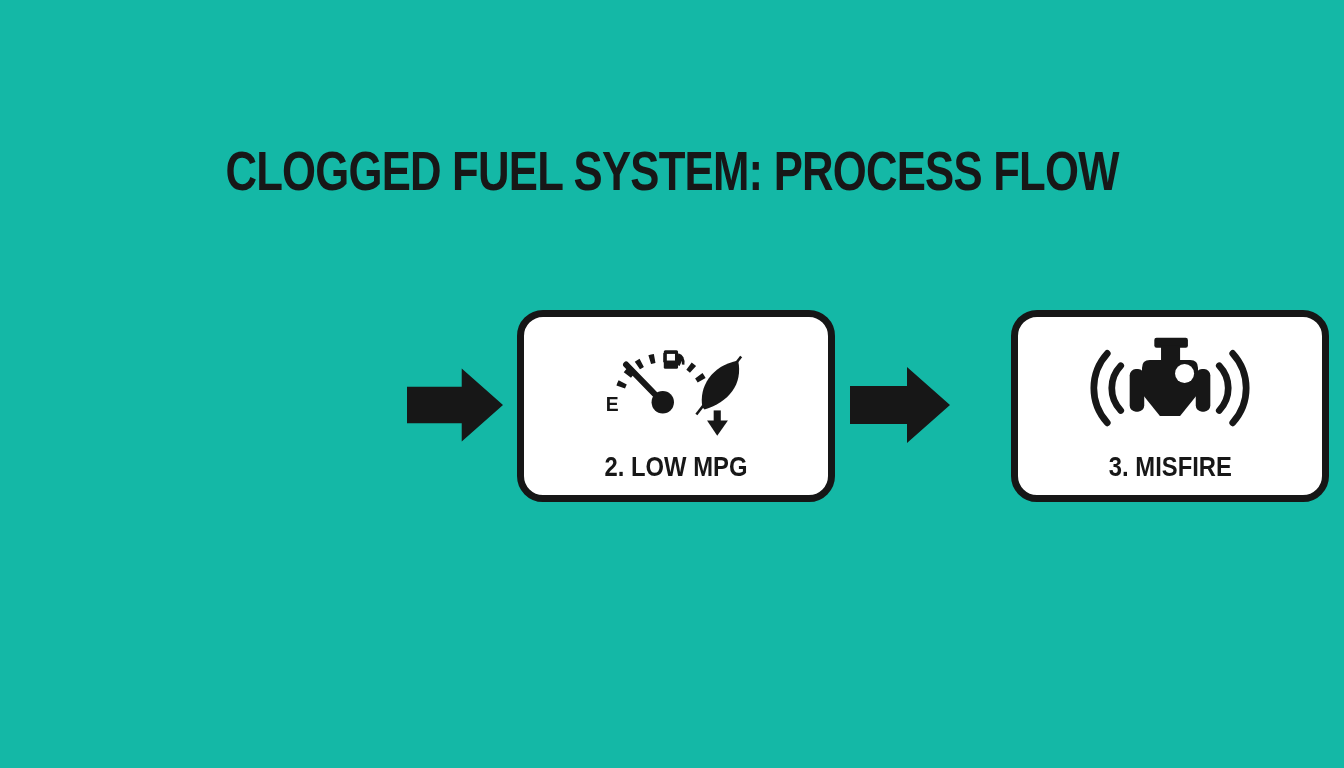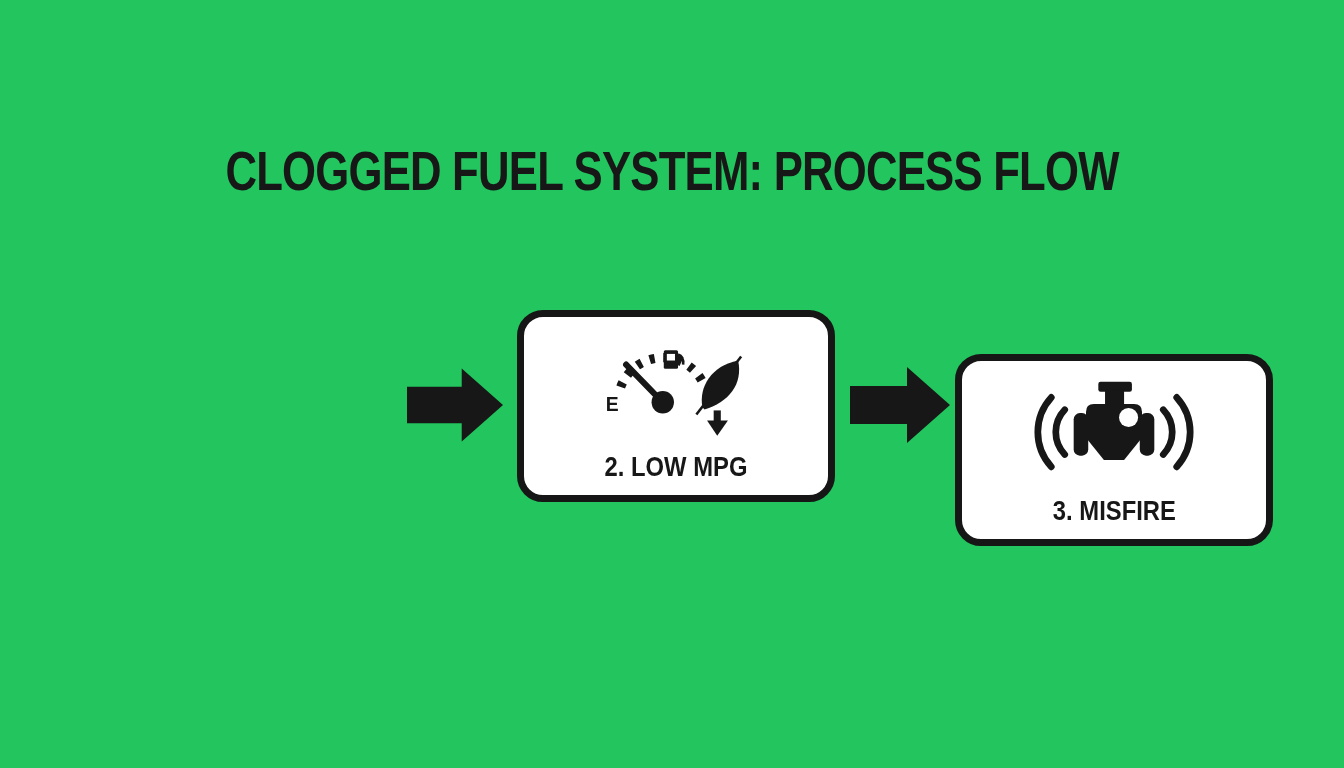--- a/index.html
+++ b/index.html
@@ -5,21 +5,21 @@
   html, body {
     margin: 0;
     padding: 0;
     background: #fafbfa;
     font-family: "Liberation Sans", sans-serif;
   }
   .canvas {
     position: relative;
     width: 1344px;
     height: 768px;
-    background: #22c55e;
+    background: #14b8a6;
     overflow: hidden;
   }
   .title {
     position: absolute;
     top: 138px;
     left: 0;
     width: 1344px;
     text-align: center;
     font-size: 56px;
     font-weight: bold;
@@ -39,21 +39,21 @@
     border-radius: 26px;
     box-sizing: border-box;
     display: flex;
     flex-direction: column;
     align-items: center;
     justify-content: flex-start;
     padding-top: 14px;
   }
   .box-1 { left: 75px; }
   .box-2 { left: 517px; }
-  .box-3 { left: 955px; margin-top: 44px; }
+  .box-3 { left: 1011px; }
   .icon-wrap {
     height: 112px;
     display: flex;
     align-items: center;
     justify-content: center;
   }
   .step-label {
     margin-top: 8px;
     font-size: 28px;
     font-weight: bold;

